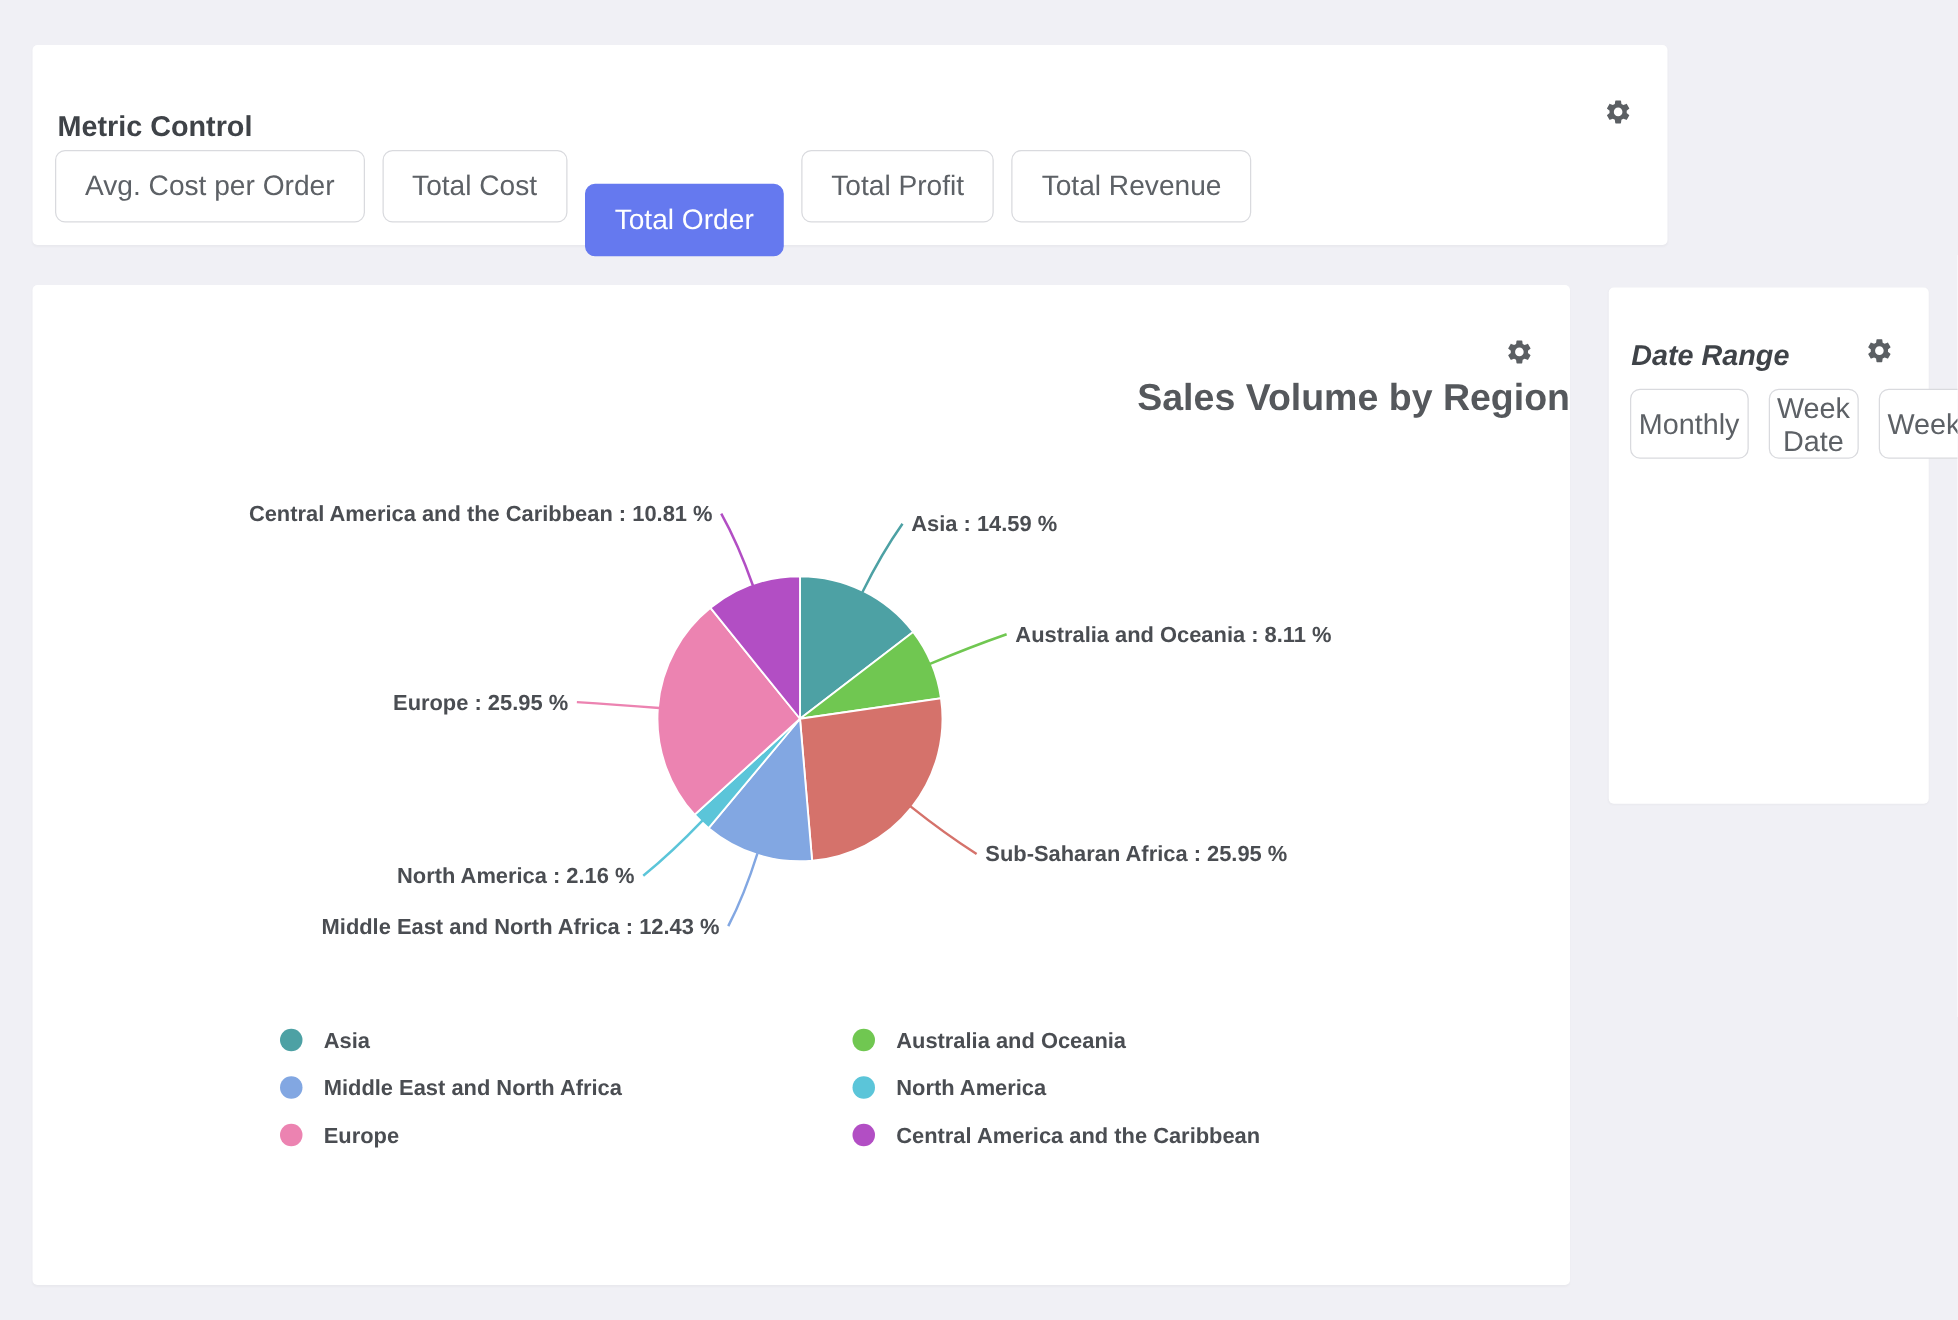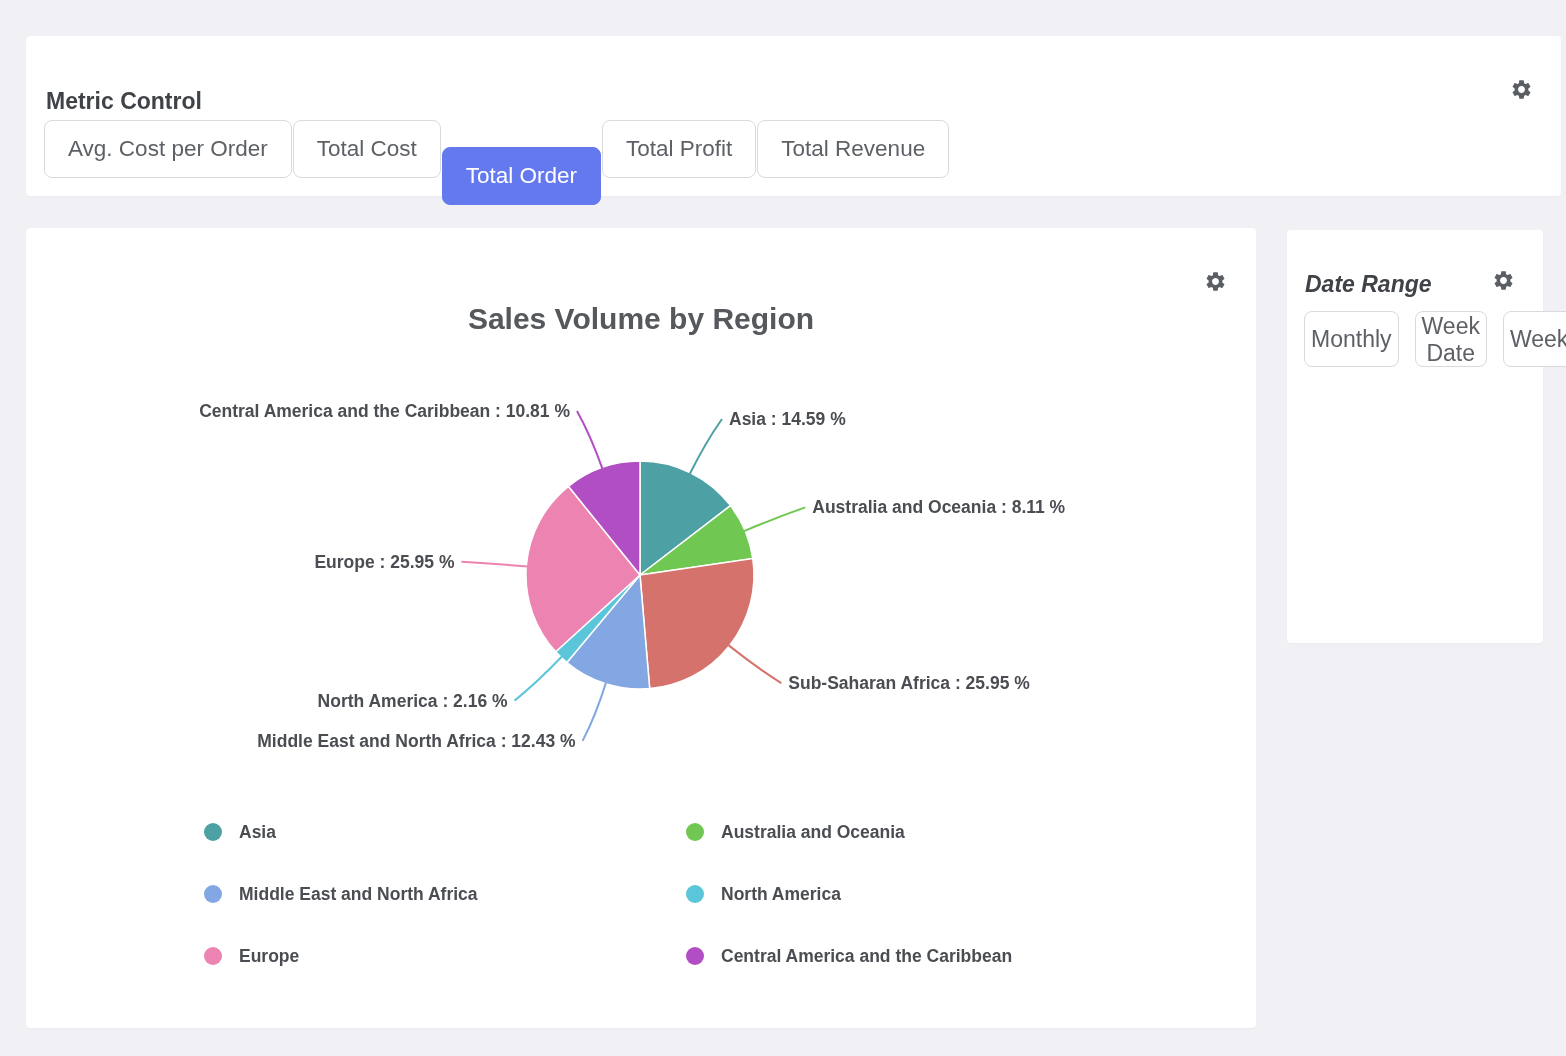--- a/index.html
+++ b/index.html
@@ -2,40 +2,40 @@
 <html><head>
 <meta charset="utf-8">
 <style>
   html,body{margin:0;padding:0;}
   body{
     width:1566px;height:1056px;position:relative;overflow:hidden;
     background:#f0f0f5;
     font-family:"Liberation Sans",sans-serif;
   }
   .card{position:absolute;background:#ffffff;border-radius:4px;box-shadow:0 1px 2px rgba(0,0,0,0.03);}
-  #metric-card{left:26px;top:36px;width:1535px;height:160px;}
+  #metric-card{left:26px;top:36px;width:1308px;height:160px;}
   #chart-card{left:26px;top:228px;width:1230px;height:800px;}
   #date-card{left:1287px;top:230px;width:256px;height:413px;}
 
   .card-title{position:absolute;left:20px;top:33px;font-size:23px;color:#3f4348;}
-  #metric-buttons{position:absolute;left:18px;top:84px;display:flex;gap:1px;}
+  #metric-buttons{position:absolute;left:18px;top:84px;display:flex;gap:14px;}
   .pill{
     height:58px;padding:0 23px;font-size:22.5px;color:#5d6166;
     background:#fff;border:1.5px solid #d9dade;border-radius:8px;
     font-family:inherit;cursor:pointer;white-space:nowrap;
   }
   .gear{position:absolute;width:23px;height:23px;fill:#5b5f63;cursor:pointer;}
   #metric-gear{right:28px;top:42px;}
   #chart-gear{right:29px;top:42px;}
   #date-gear{right:28px;top:39px;}
 
-  #chart-title{position:absolute;left:0;right:0;top:49px;text-align:center;font-size:30px;color:#55585c;}
+  #chart-title{position:absolute;left:0;right:0;top:49px;text-align:right;font-size:30px;color:#55585c;}
   #pie-svg{position:absolute;left:0;top:0;}
 
-  #legend{position:absolute;left:178px;top:585px;display:grid;grid-template-columns:458px auto;margin:0;padding:0;list-style:none;gap:24px;}
+  #legend{position:absolute;left:198px;top:585px;display:grid;grid-template-columns:458px auto;margin:0;padding:0;list-style:none;}
   .legend-item{display:flex;align-items:center;height:38px;cursor:pointer;}
   .legend-dot{width:18px;height:18px;border-radius:50%;margin-right:17px;flex:none;}
   .legend-label{font-size:17.5px;font-weight:700;color:#4a4d52;}
 
   #date-title{left:18px;top:22px;font-style:italic;}
   #date-buttons{position:absolute;left:17px;right:17px;top:81px;display:flex;gap:16px;}
   .range-btn{
     height:56px;font-size:23px;color:#5d6166;background:#fff;
     border:1.5px solid #d9dade;border-radius:8px;font-family:inherit;cursor:pointer;
   }

